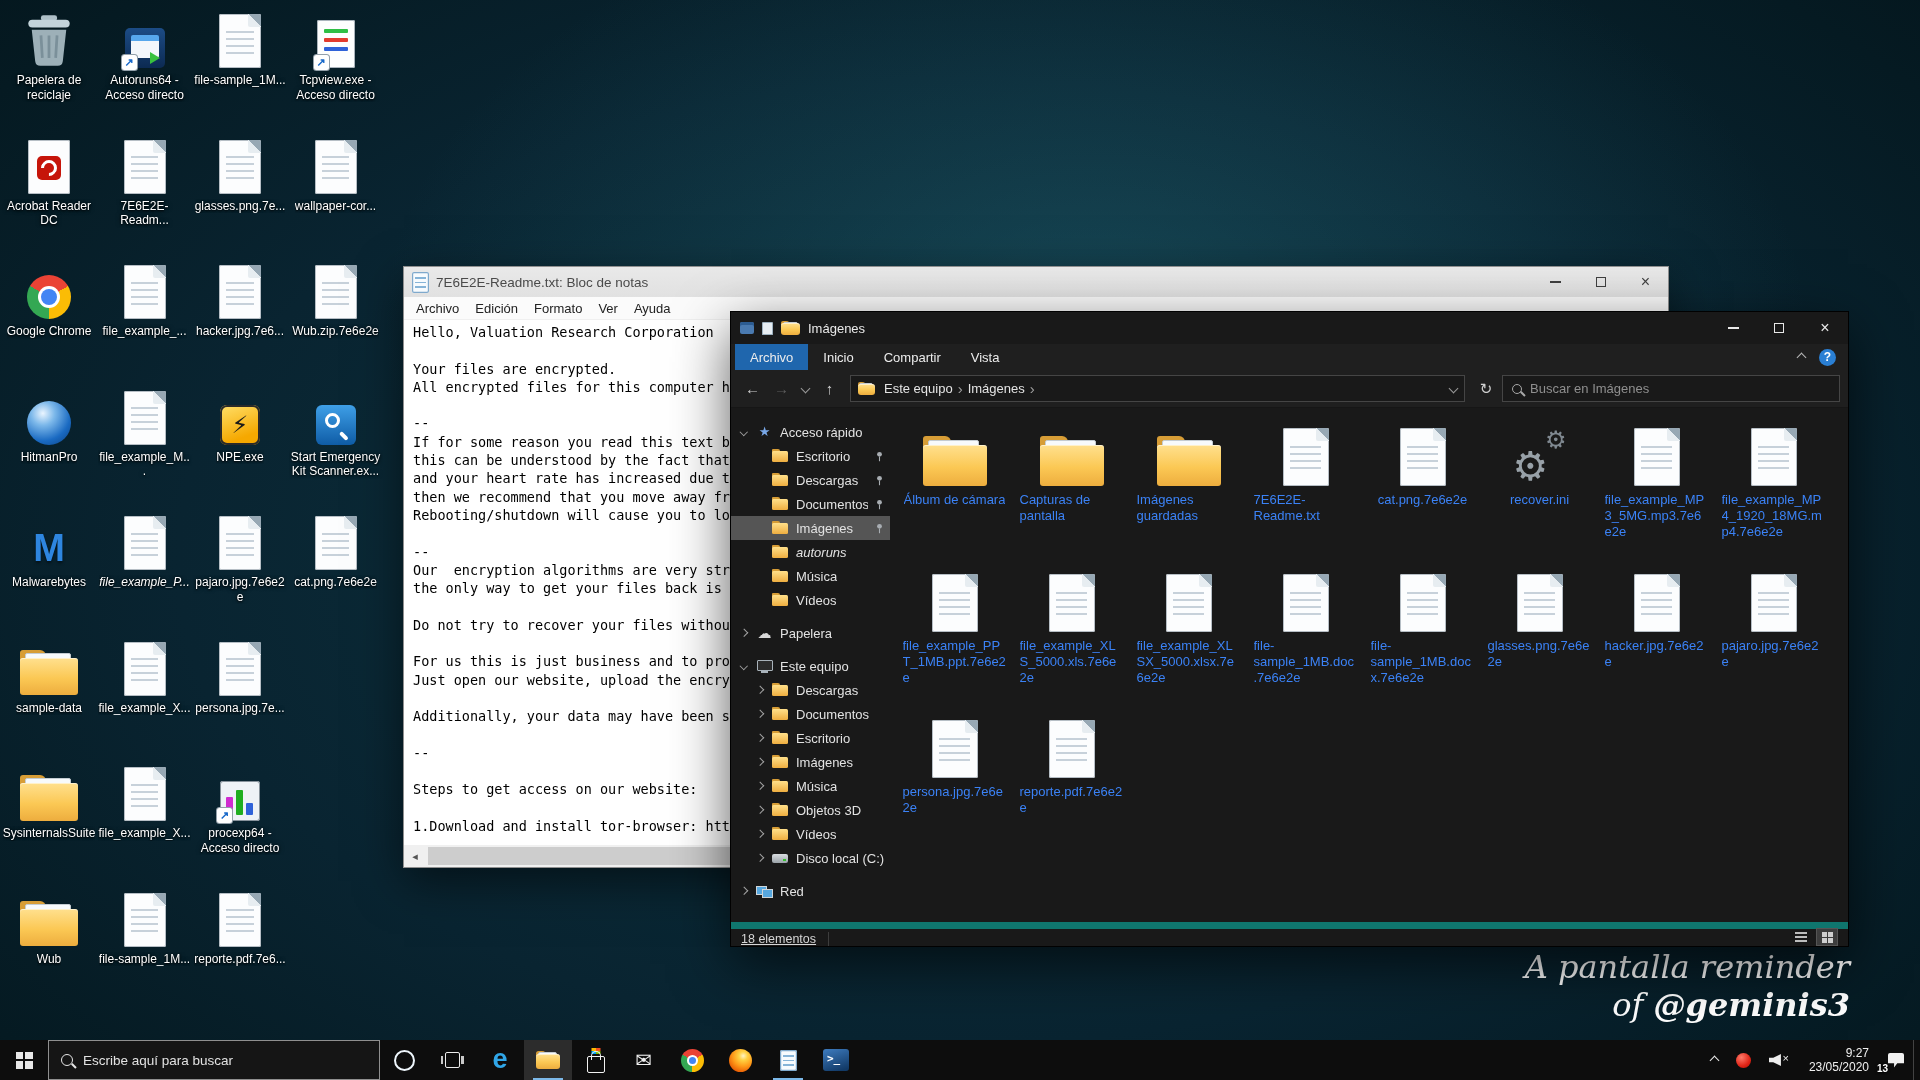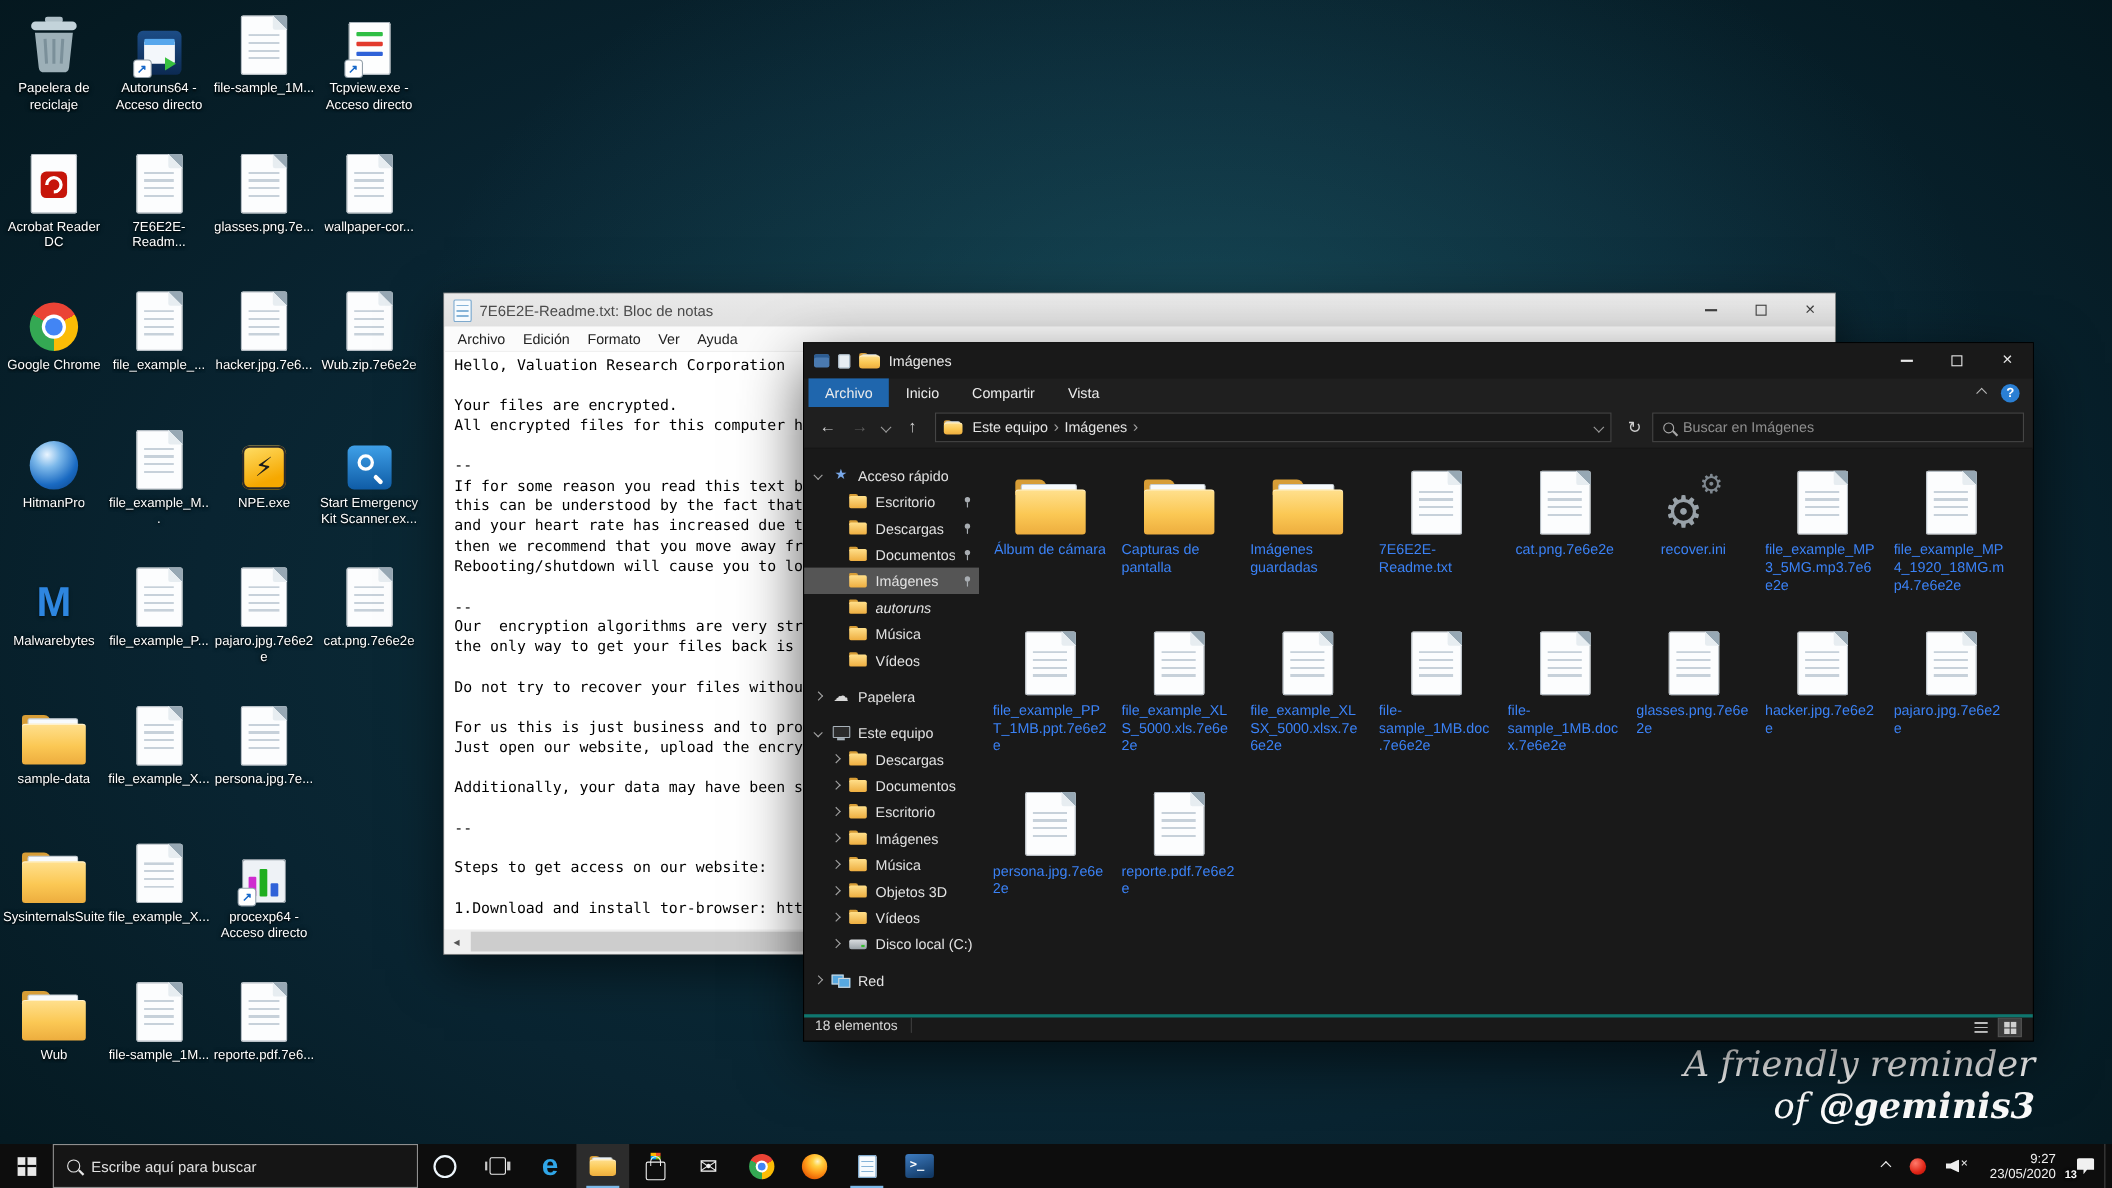--- a/index.html
+++ b/index.html
@@ -181,21 +181,21 @@
 .mi-disk::after { content:''; position:absolute; right:3px; bottom:4px; width:3px; height:2px; background:#35c02f; }
 .mi-net::before { content:''; position:absolute; left:0; top:2px; width:9px; height:7px; background:#57a8e0; border:1px solid #cfd6da; }
 .mi-net::after { content:''; position:absolute; right:0; bottom:0; width:9px; height:7px; background:#57a8e0; border:1px solid #cfd6da; }
 .ex-files { flex:1; display:flex; flex-wrap:wrap; align-content:flex-start; padding:8px 0 0 6px; overflow:hidden; }
 .file-item { width:117px; height:146px; display:flex; flex-direction:column; align-items:center; padding-top:6px; }
 .fi-icon { height:64px; display:flex; align-items:flex-end; justify-content:center; }
 .fi-icon .icn-doc { width:46px; height:58px; }
 .fi-icon .icn-folder { width:64px; height:50px; }
 .fi-icon .icn-gear { width:58px; height:58px; }
 .fi-label { margin-top:6px; font-size:13px; line-height:16px; color:#3b82f6; text-align:left; max-width:104px; overflow-wrap:anywhere; max-height:48px; overflow:hidden; }
-.ex-status { flex:none; height:24px; border-top:3px solid #0f766e; display:flex; align-items:flex-start; padding:0 10px; gap:12px; font-size:12.5px; color:#d6d6d6; }
+.ex-status { flex:none; height:24px; border-top:7px solid #0f766e; display:flex; align-items:flex-end; padding:0 10px; gap:12px; font-size:12.5px; color:#d6d6d6;text-decoration:underline; }
 .status-sep { width:1px; height:14px; background:#3d3d3d; }
 .views { margin-left:auto; display:flex; gap:4px; }
 .vt { width:22px; height:18px; display:flex; align-items:center; justify-content:center; cursor:pointer; }
 .vt.active { background:#3d3d3d; box-shadow:inset 0 0 0 1px #555; }
 .vt-list-glyph { width:12px; height:10px; background:repeating-linear-gradient(180deg,#bdbdbd 0 1.6px, transparent 1.6px 4.2px); }
 .vt-thumb-glyph { position:relative; width:11px; height:11px; }
 .vt-thumb-glyph::before { content:''; position:absolute; left:0; top:0; width:5px; height:5px; background:#cfcfcf; box-shadow:6px 0 0 #cfcfcf, 0 6px 0 #cfcfcf, 6px 6px 0 #cfcfcf; }
 
 
 #taskbar { position:absolute; left:0; right:0; bottom:0; height:40px; background:#0d0d0d; z-index:50; display:flex; align-items:stretch; }
@@ -320,21 +320,21 @@
       </div>
       <div class="desk-icon" style="left: 97.5px; top: 388.5px;">
         <div class="di-icon">
           <span class="icn icn-doc">
             <span class="d-fold"></span>
             <span class="d-lines"></span>
           </span>
         </div>
         <div class="di-label">file_example_M...</div>
       </div>
-      <div class="desk-icon" style="left: 97.5px; top: 514px;">
+      <div class="desk-icon" style="left: 97.5px; top: 514px; font-style: italic;">
         <div class="di-icon">
           <span class="icn icn-doc">
             <span class="d-fold"></span>
             <span class="d-lines"></span>
           </span>
         </div>
         <div class="di-label">file_example_P...</div>
       </div>
       <div class="desk-icon" style="left: 97.5px; top: 639.5px;">
         <div class="di-icon">
@@ -479,21 +479,21 @@
           <span class="icn icn-doc">
             <span class="d-fold"></span>
             <span class="d-lines"></span>
           </span>
         </div>
         <div class="di-label">cat.png.7e6e2e</div>
       </div>
     </div>
 
   <div id="watermark">
-    <div>A friendly reminder</div>
+    <div>A pantalla reminder</div>
     <div><span>of </span><b>@geminis3</b></div>
   </div>
 
   <section id="notepad">
     <header class="np-titlebar">
       <span class="icn icn-notepad-sm"></span>
       <span class="np-title">7E6E2E-Readme.txt: Bloc de notas</span>
       <span class="np-controls">
         <button>
             <span class="glyph-min"></span>

